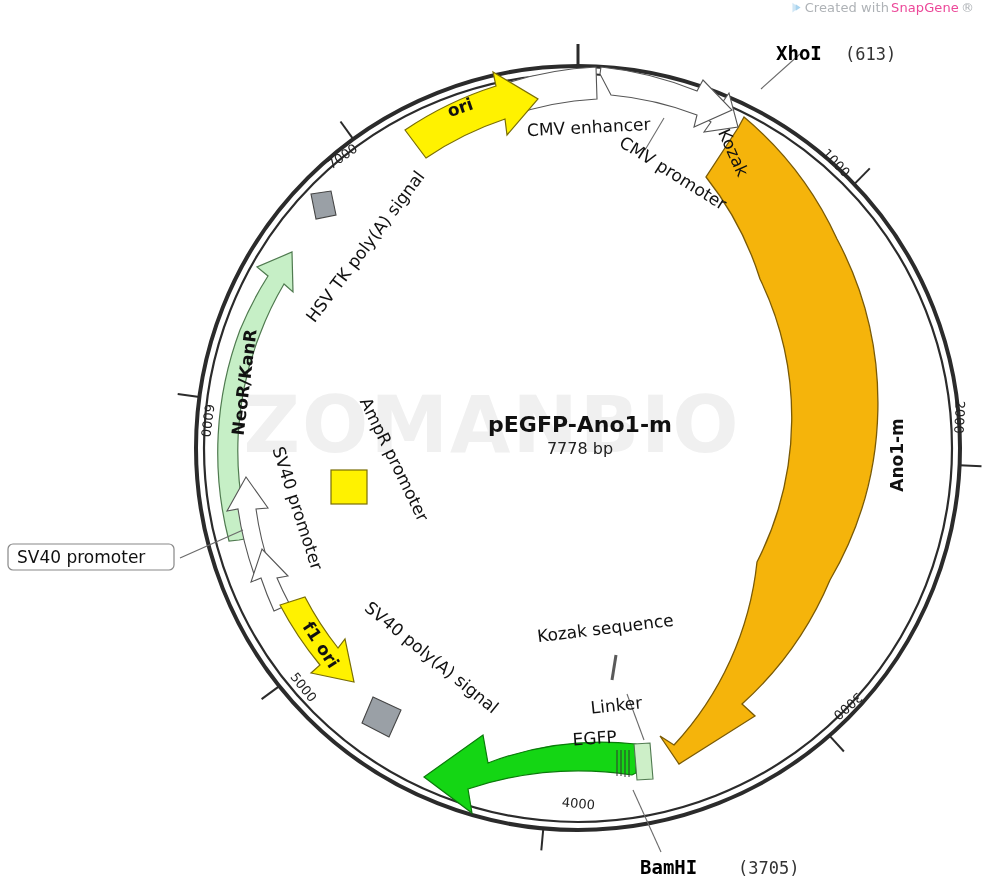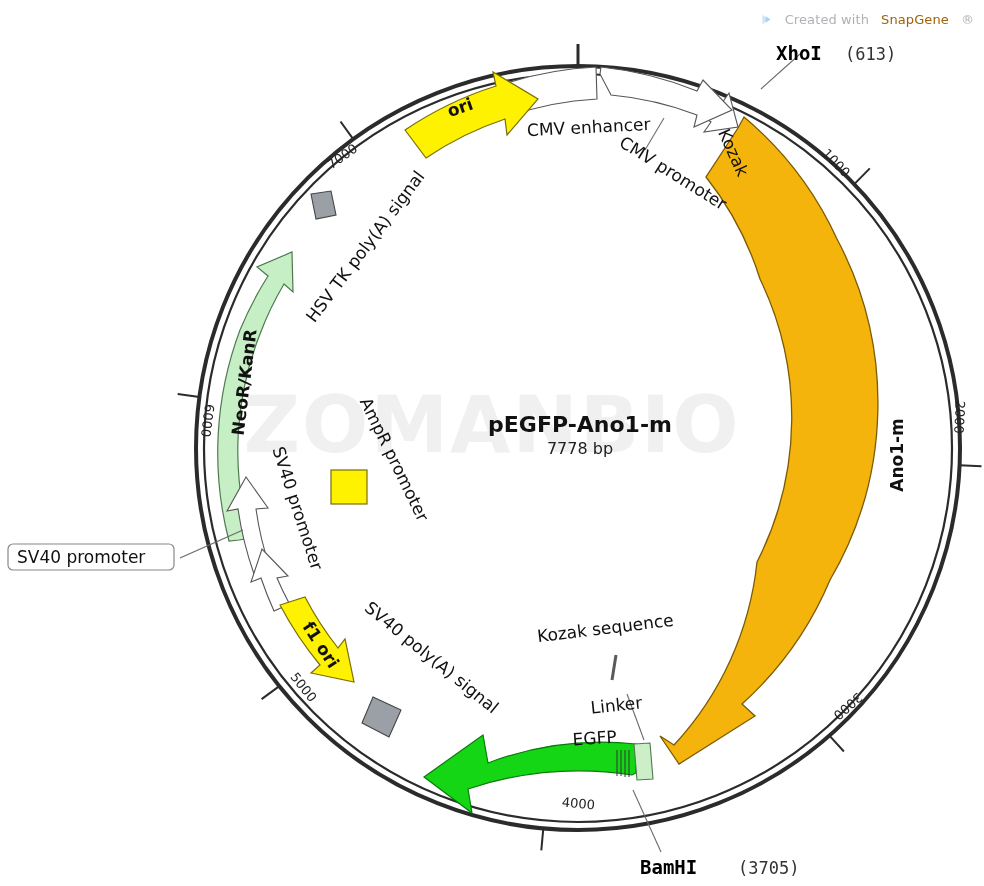--- a/index.html
+++ b/index.html
@@ -2,27 +2,27 @@
 <html><head>
 <meta charset="utf-8">
 <style>
   html,body{margin:0;padding:0;background:#ffffff;}
   body{width:984px;height:886px;position:relative;overflow:hidden;
        font-family:"DejaVu Sans","Liberation Sans",sans-serif;}
   #stage{position:absolute;left:0;top:0;width:984px;height:886px;}
   svg{display:block;}
 
   .snapgene-credit{
-    position:absolute; right:10px; top:12px;
+    position:absolute; right:10px; top:0;
     font-size:13px; color:#aeb2b6; letter-spacing:.1px;
-    display:flex; align-items:center; gap:12px;
+    display:flex; align-items:center; gap:2px;
     font-family:"DejaVu Sans","Liberation Sans",sans-serif;
     user-select:none;
   }
-  .snapgene-credit .sg-name{color:#a16207;}
+  .snapgene-credit .sg-name{color:#ec4899;}
   .sg-logo{width:13px;height:13px;display:inline-block;}
 
   text{font-family:"DejaVu Sans","Liberation Sans",sans-serif;}
   .wm{font-size:78px;font-weight:bold;fill:#f0f0f0;letter-spacing:2px;}
   .plasmid-name{font-size:22px;font-weight:bold;fill:#111;}
   .plasmid-size{font-size:16px;fill:#222;}
   .feat-label{font-size:17px;fill:#111;}
   .feat-label-in{font-size:17px;fill:#111;font-weight:bold;}
   .tick-label{font-size:13px;fill:#222;}
   .site-name{font-size:19px;font-weight:bold;fill:#000;

